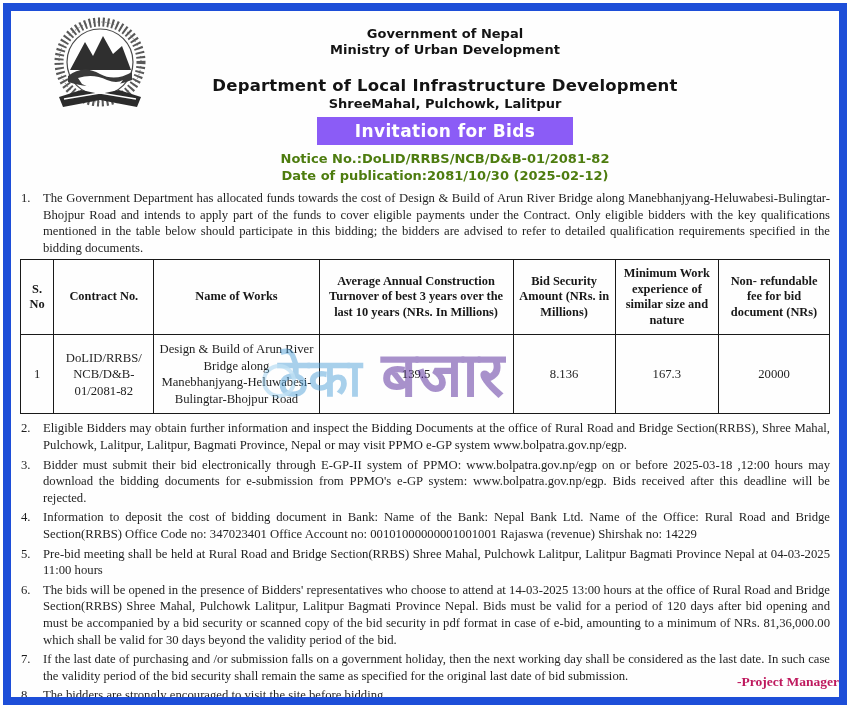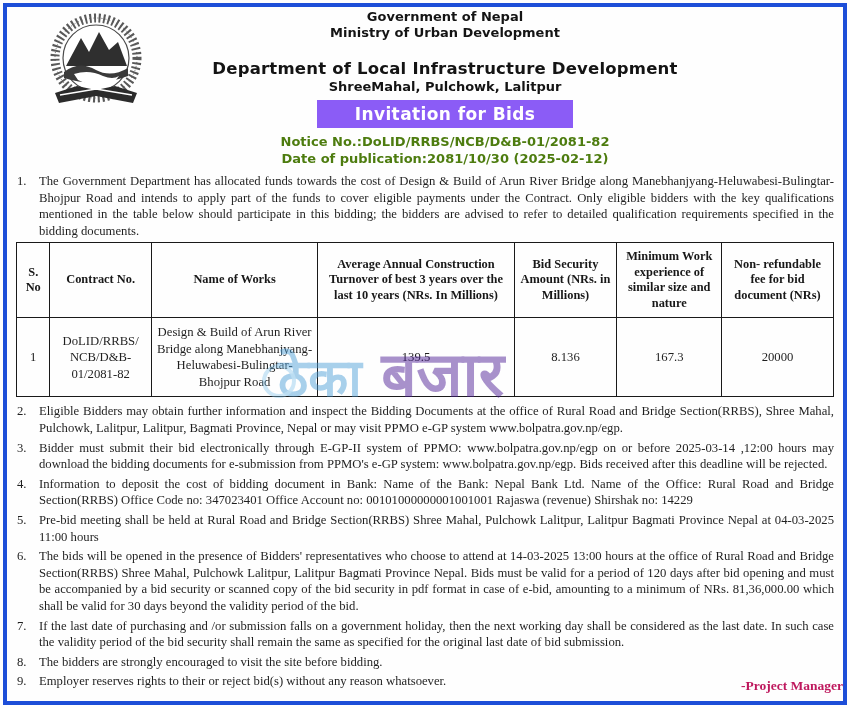--- a/index.html
+++ b/index.html
@@ -3,21 +3,21 @@
 <meta charset="utf-8">
 <style>
   html,body{margin:0;padding:0;background:#ffffff;}
   .page{
     position:relative;width:850px;height:708px;box-sizing:border-box;
     background:#fefefe;padding:3px;overflow:hidden;
     font-family:"Liberation Serif", serif;color:#1f1f1f;
   }
   .frame{
     position:relative;width:100%;height:100%;box-sizing:border-box;
-    border:4px solid #1d4ed8;padding:2px 9px 4px 9px;overflow:hidden;
+    border:8px solid #1d4ed8;padding:15px 9px 4px 9px;overflow:hidden;
   }
   
   .emblem{position:absolute;left:34px;top:6px;width:110px;height:98px;}
   .header-text{padding-left:40px;text-align:center;font-family:"DejaVu Sans", sans-serif;font-weight:bold;color:#141414;}
   .h-small{font-size:13px;line-height:16px;}
   .h-big{font-size:16.5px;line-height:21px;letter-spacing:.2px;margin-top:17px;}
   .banner-wrap{padding-left:40px;text-align:center;margin-top:5px;}
   .banner{
     display:inline-block;background:#8b5cf6;color:#ffffff;
     font-family:"DejaVu Sans", sans-serif;font-weight:bold;font-size:17px;
@@ -133,21 +133,21 @@
     </tbody>
       </table>
 
     <div class="items">
       <div class="item">
         <span class="no">2.</span>
         <span class="txt">Eligible Bidders may obtain further information and inspect the Bidding Documents at the office of Rural Road and  Bridge Section(RRBS), Shree Mahal, Pulchowk, Lalitpur, Lalitpur, Bagmati Province, Nepal or may visit PPMO e-GP system www.bolpatra.gov.np/egp.</span>
       </div>
       <div class="item">
         <span class="no">3.</span>
-        <span class="txt">Bidder must submit their bid electronically through E-GP-II system of PPMO: www.bolpatra.gov.np/egp on or before 2025-03-14 ,12:00 hours may download the bidding documents for e-submission from PPMO's e-GP system: www.bolpatra.gov.np/egp. Bids received after this deadline will be rejected.</span>
+        <span class="txt">Bidder must submit their bid electronically through E-GP-II system of PPMO: www.bolpatra.gov.np/egp on or before 2025-03-18 ,12:00 hours may download the bidding documents for e-submission from PPMO's e-GP system: www.bolpatra.gov.np/egp. Bids received after this deadline will be rejected.</span>
       </div>
       <div class="item">
         <span class="no">4.</span>
         <span class="txt">Information to deposit the cost of bidding document in Bank: Name of the Bank: Nepal Bank Ltd. Name of the Office: Rural Road and Bridge Section(RRBS) Office Code no: 347023401 Office Account no: 00101000000001001001 Rajaswa (revenue) Shirshak no: 14229</span>
       </div>
       <div class="item">
         <span class="no">5.</span>
         <span class="txt">Pre-bid meeting shall be held at Rural Road and Bridge Section(RRBS) Shree Mahal, Pulchowk Lalitpur, Lalitpur Bagmati Province Nepal at 04-03-2025 11:00 hours</span>
       </div>
       <div class="item">

